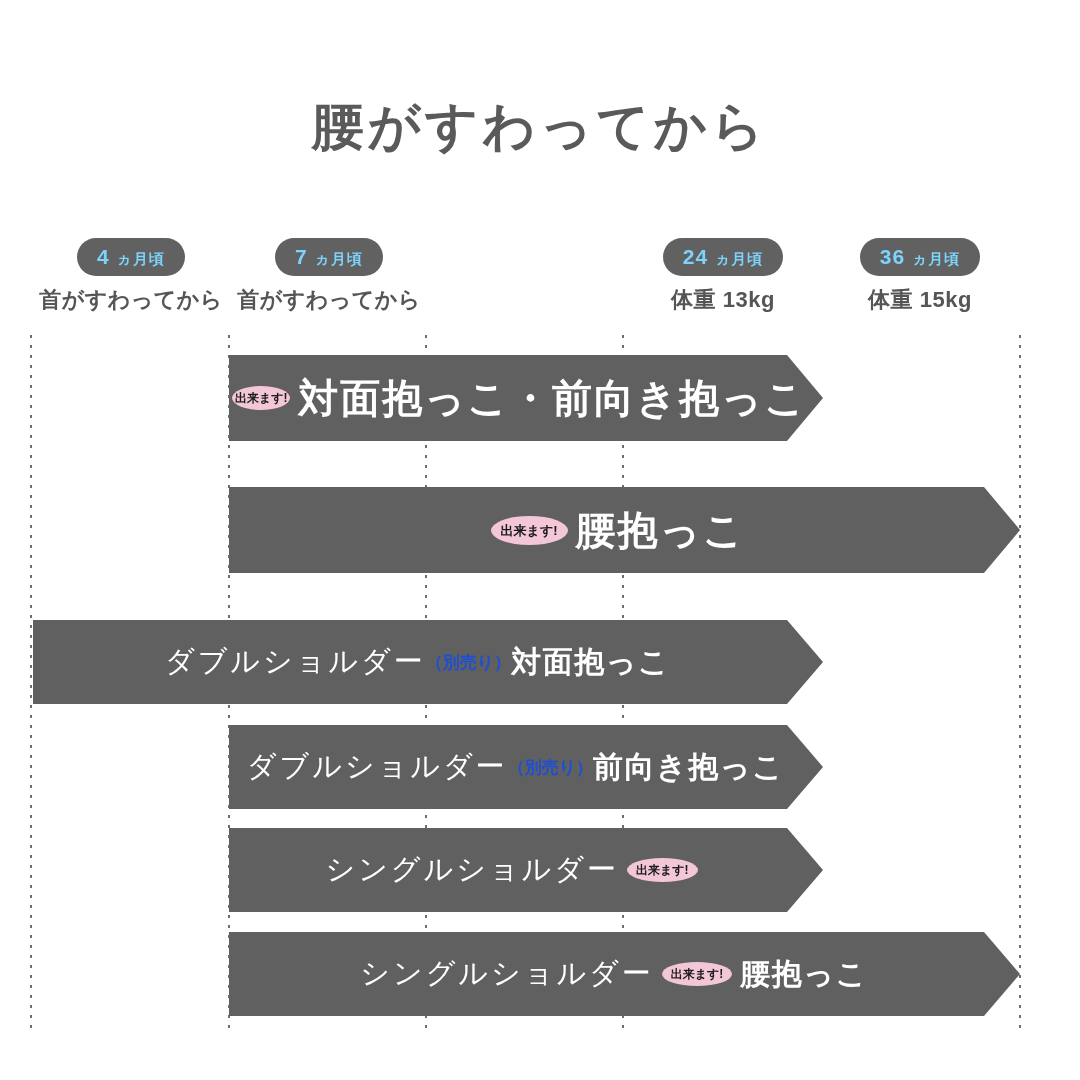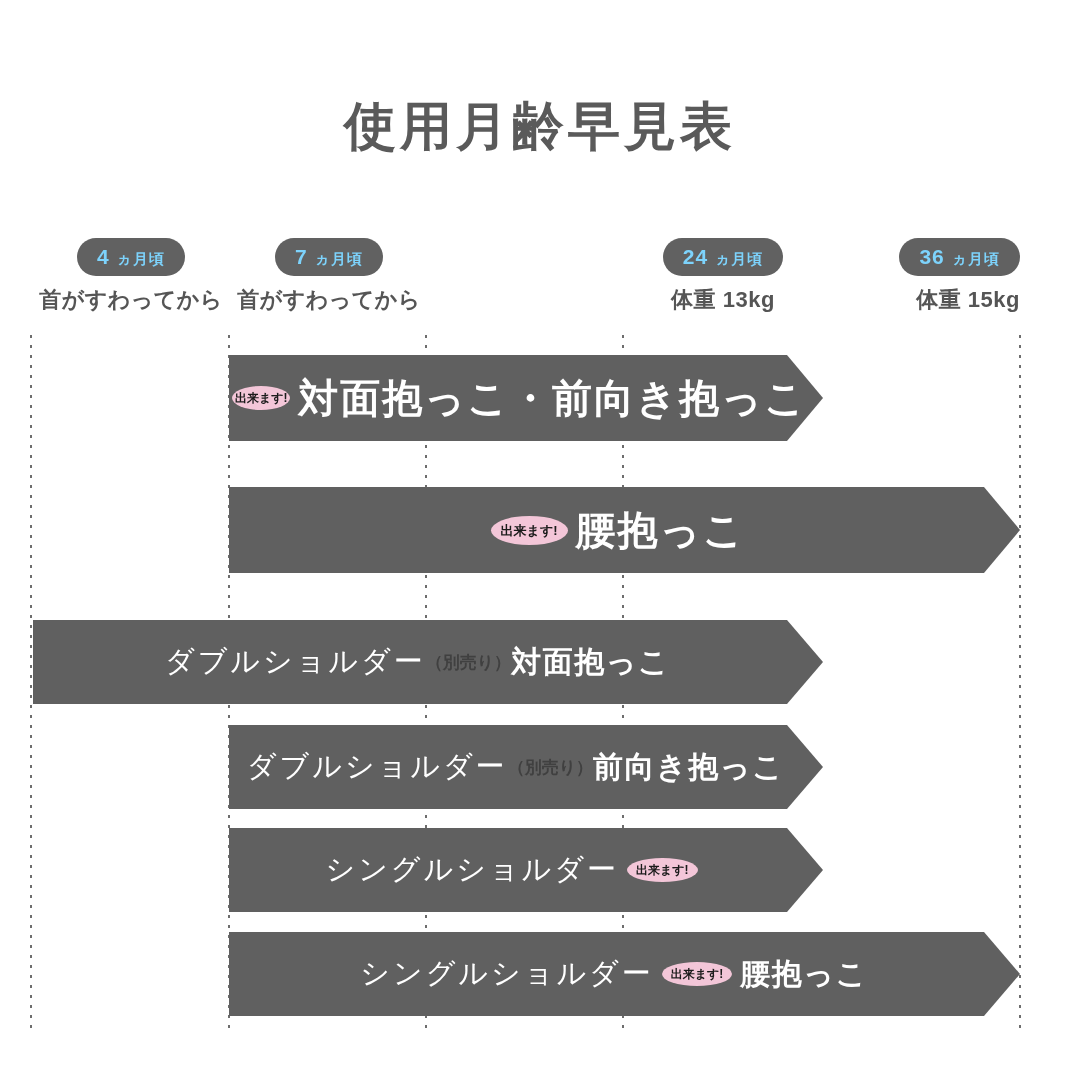--- a/index.html
+++ b/index.html
@@ -84,21 +84,21 @@
     justify-content: center;
     width: 100%;
     padding-right: 34px;
     color: #ffffff;
     white-space: nowrap;
   }
 
   .txt-big   { font-size: 40px; font-weight: 700; letter-spacing: 2px; }
   .txt-mid   { font-size: 30px; font-weight: 700; letter-spacing: 1.5px; }
   .txt-katakana { font-size: 29px; font-weight: 400; letter-spacing: 3px; }
-  .txt-note  { font-size: 17px; font-weight: 700; letter-spacing: 0px; color:#404040; }
+  .txt-note  { font-size: 17px; font-weight: 700; letter-spacing: 0px; color:#1d4ed8; }
 
   
   .chip {
     display: inline-flex;
     align-items: center;
     justify-content: center;
     background: #f3c6d8;
     color: #1b1b1b;
     border-radius: 50% / 50%;
     font-size: 12px;
@@ -110,39 +110,39 @@
     white-space: nowrap;
     min-width: 58px;
   }
   .chip.lg { font-size: 13px; min-width: 66px; padding: 8px 10px; }
 </style>
 </head>
 <body>
 
 <div id="root">
 
-  <div class="title">使用月齢早見表</div>
+  <div class="title">腰がすわってから</div>
 
   <div class="age-col" style="left:31px;">
     <div class="age-pill"><span>4</span> <span class="small">ヵ月頃</span></div>
     <div class="age-sub">首がすわってから</div>
   </div>
 
   <div class="age-col" style="left:229px;">
     <div class="age-pill"><span>7</span> <span class="small">ヵ月頃</span></div>
     <div class="age-sub">首がすわってから</div>
   </div>
 
 
   <div class="age-col" style="left:623px;">
     <div class="age-pill"><span>24</span> <span class="small">ヵ月頃</span></div>
     <div class="age-sub">体重 13kg</div>
   </div>
 
-  <div class="age-col" style="left:820px;text-align:right;">
+  <div class="age-col" style="left:820px;">
     <div class="age-pill"><span>36</span> <span class="small">ヵ月頃</span></div>
     <div class="age-sub">体重 15kg</div>
   </div>
 
   <div class="gridline" style="left:30px;"></div>
   <div class="gridline" style="left:228px;"></div>
   <div class="gridline" style="left:425px;"></div>
   <div class="gridline" style="left:622px;"></div>
   <div class="gridline" style="left:1019px;"></div>
 

